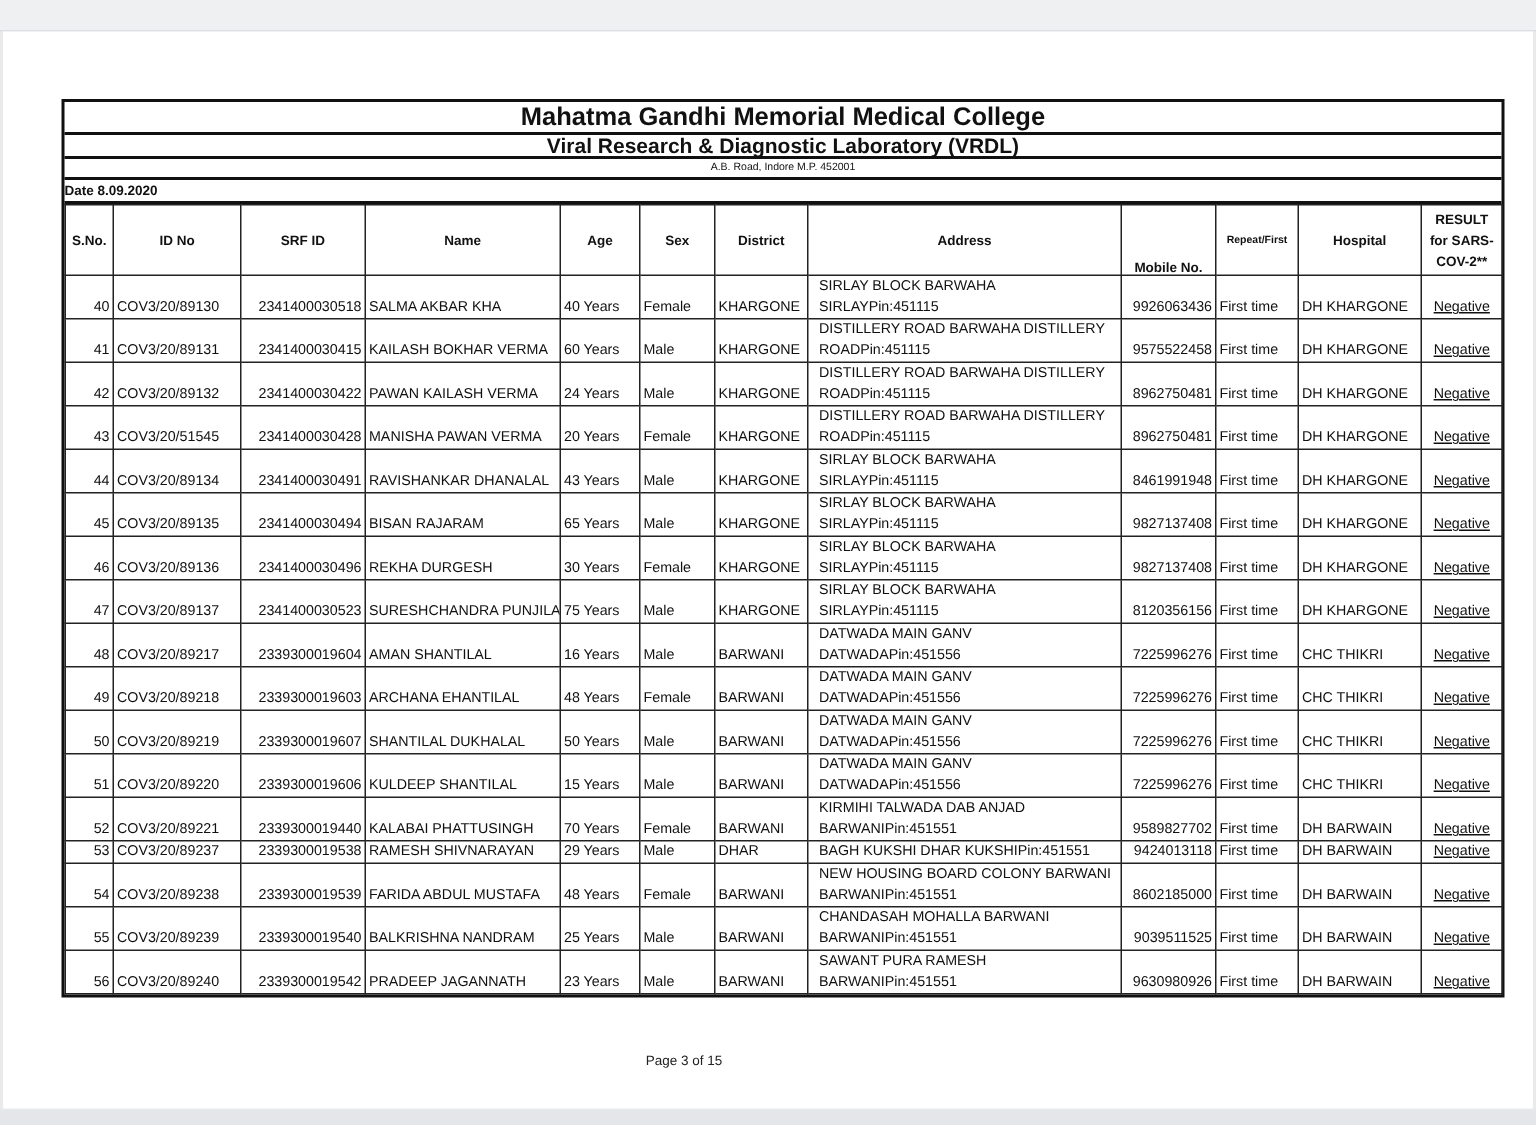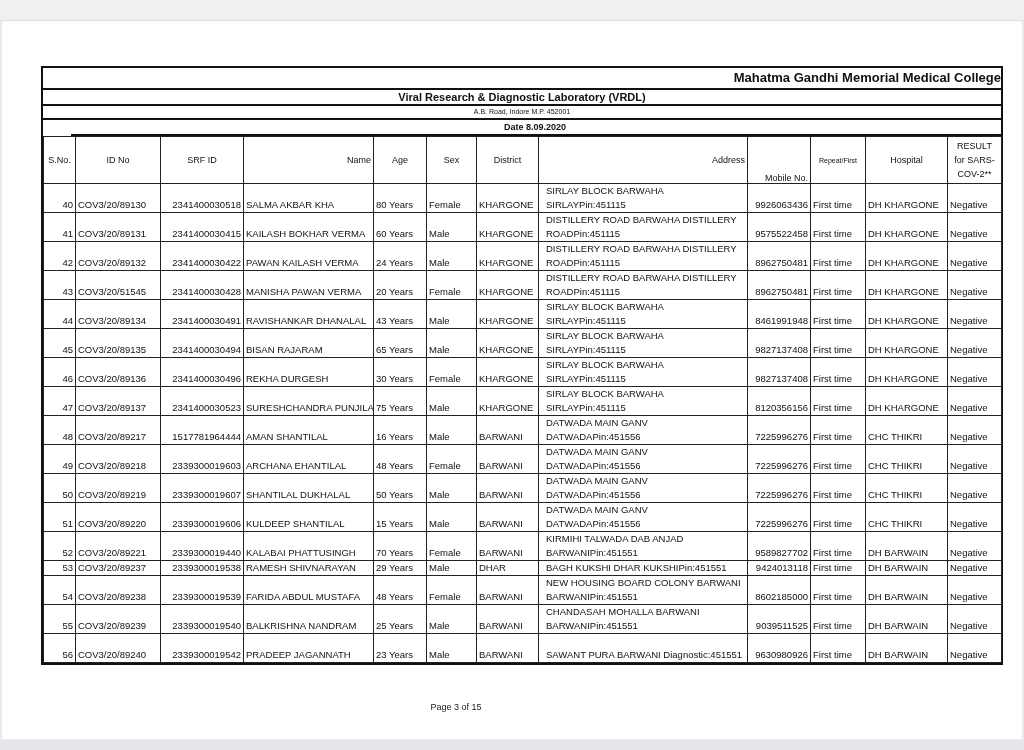--- a/index.html
+++ b/index.html
@@ -14,35 +14,35 @@
     position: absolute; left: 2px; top: 21px; width: 1020px; height: 718px;
     background: #ffffff;
   }
   .bottombar { position: absolute; left: 0; top: 740px; width: 1024px; height: 10px; background: #e4e6e9; }
   .doc {
     position: absolute; left: 39px; top: 45px; width: 958px;
     border: 2px solid #111;
     font-family: "Liberation Sans Narrow", "Liberation Sans", sans-serif;
     color: #111;
   }
-  .title-row { height: 20px; border-bottom: 2px solid #111; text-align: right; font-weight: bold; font-size: 13px; line-height: 20px; }
-  .sub-row { height: 14px; border-bottom: 2px solid #111; text-align: center; font-weight: bold; font-size: 11px; line-height: 14px; }
+  .title-row { height: 20px; border-bottom: 2px solid #111; text-align: center; font-weight: bold; font-size: 17px; line-height: 20px; }
+  .sub-row { height: 14px; border-bottom: 2px solid #111; text-align: center; font-weight: bold; font-size: 14px; line-height: 14px; }
   .addr-row { height: 12px; border-bottom: 2px solid #111; text-align: center; font-size: 7px; line-height: 12px; }
-  .date-row { height: 14px; border-bottom: 2px solid #111; text-align: center; font-weight: bold; font-size: 9px; line-height: 14px; padding-right: 2px; margin-left: 28px; }
+  .date-row { height: 14px; border-bottom: 2px solid #111; text-align: left; font-weight: bold; font-size: 9px; line-height: 14px; padding-right: 2px; }
   table { border-collapse: collapse; width: 958px; table-layout: fixed; font-size: 9.5px; }
   td, th { border: 1px solid #222; padding: 0 2px; overflow: hidden; white-space: nowrap; }
-  th { font-weight: normal; font-size: 9px; height: 46px; vertical-align: middle; }
-  th.left { text-align: right; }
+  th { font-weight: bold; font-size: 9px; height: 46px; vertical-align: middle; }
+  th.left { text-align: center; }
   th.bottom { vertical-align: bottom; }
   th.small { font-size: 7px; }
   th.result { line-height: 14px; font-size: 9px; }
   td { vertical-align: bottom; height: 28px; line-height: 14px; }
   tr.short td { height: 13px; }
   td.r { text-align: right; margin-left: 28px; }
-  td.c { text-align: left; }
+  td.c { text-align: center; text-decoration: underline; }
   td.addr { white-space: normal; padding-left: 7px; }
   .footer { position: absolute; left: 0; width: 908px; top: 681px; text-align: center; font-size: 9px; color: #222; font-family: "Liberation Sans Narrow", "Liberation Sans", sans-serif; }
 </style>
 </head>
 <body>
 
 <div class="topbar"></div>
 
 <div class="page">
   <div class="doc">
@@ -85,21 +85,21 @@
             <div>COV-2**</div>
           </th>
         </tr>
       </thead>
       <tbody id="rows-body">
           <tr>
             <td class="r">40</td>
             <td>COV3/20/89130</td>
             <td class="r">2341400030518</td>
             <td>SALMA AKBAR KHA</td>
-            <td>80 Years</td>
+            <td>40 Years</td>
             <td>Female</td>
             <td>KHARGONE</td>
             <td class="addr">SIRLAY BLOCK BARWAHA SIRLAYPin:451115</td>
             <td class="r">9926063436</td>
             <td>First time</td>
             <td>DH KHARGONE</td>
             <td class="c">Negative</td>
           </tr>
           <tr>
             <td class="r">41</td>
@@ -195,21 +195,21 @@
             <td>KHARGONE</td>
             <td class="addr">SIRLAY BLOCK BARWAHA SIRLAYPin:451115</td>
             <td class="r">8120356156</td>
             <td>First time</td>
             <td>DH KHARGONE</td>
             <td class="c">Negative</td>
           </tr>
           <tr>
             <td class="r">48</td>
             <td>COV3/20/89217</td>
-            <td class="r">1517781964444</td>
+            <td class="r">2339300019604</td>
             <td>AMAN SHANTILAL</td>
             <td>16 Years</td>
             <td>Male</td>
             <td>BARWANI</td>
             <td class="addr">DATWADA MAIN GANV DATWADAPin:451556</td>
             <td class="r">7225996276</td>
             <td>First time</td>
             <td>CHC THIKRI</td>
             <td class="c">Negative</td>
           </tr>
@@ -312,21 +312,21 @@
             <td class="c">Negative</td>
           </tr>
           <tr>
             <td class="r">56</td>
             <td>COV3/20/89240</td>
             <td class="r">2339300019542</td>
             <td>PRADEEP JAGANNATH</td>
             <td>23 Years</td>
             <td>Male</td>
             <td>BARWANI</td>
-            <td class="addr">SAWANT PURA BARWANI Diagnostic:451551</td>
+            <td class="addr">SAWANT PURA RAMESH BARWANIPin:451551</td>
             <td class="r">9630980926</td>
             <td>First time</td>
             <td>DH BARWAIN</td>
             <td class="c">Negative</td>
           </tr>
         </tbody>
     </table>
   </div>
 
   <div class="footer">Page 3 of 15</div>

